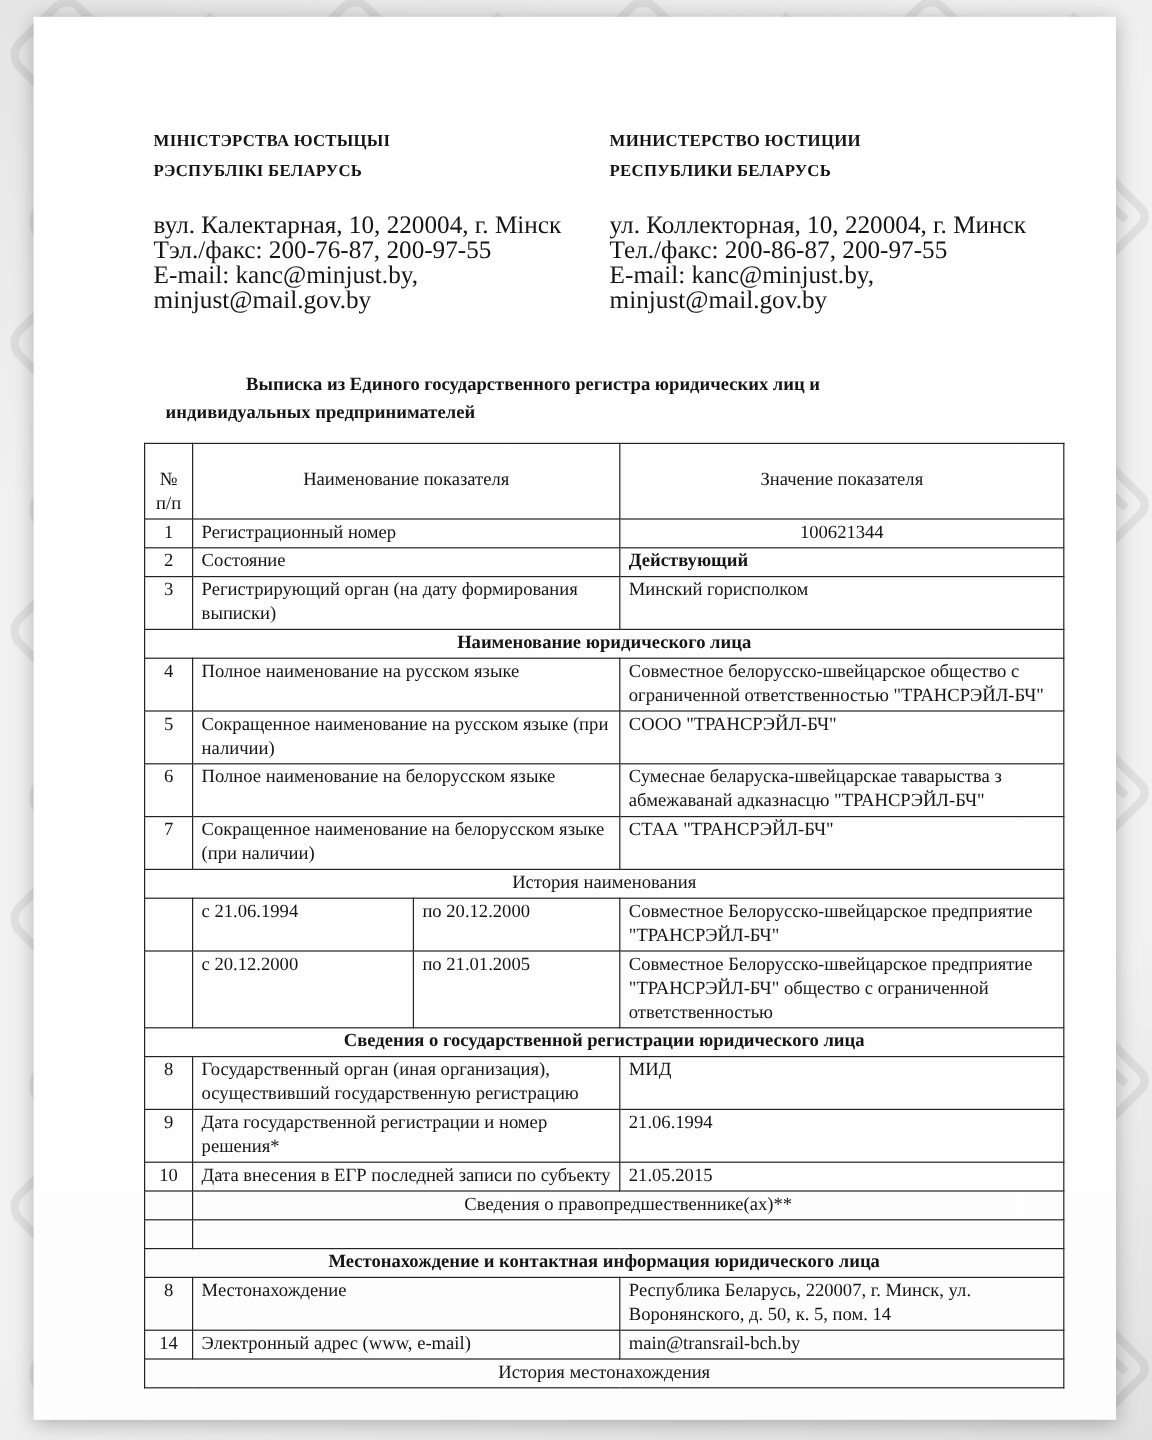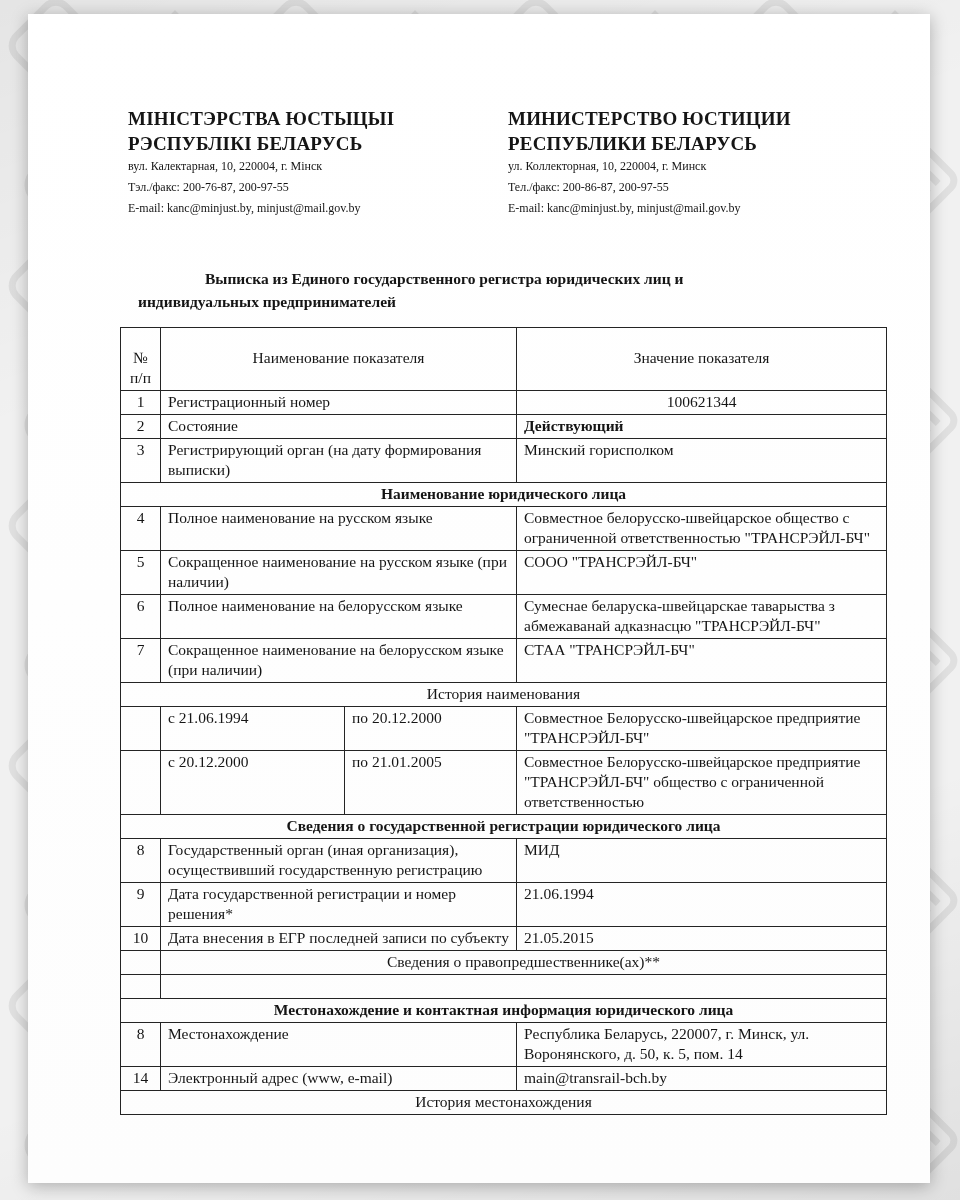--- a/index.html
+++ b/index.html
@@ -14,22 +14,22 @@
     background:linear-gradient(160deg,rgba(0,0,0,.05),rgba(0,0,0,0) 28%,rgba(0,0,0,0) 72%,rgba(0,0,0,.07));
   }
   .sheet{
     position:absolute;left:28px;top:14px;width:902px;height:1169px;z-index:2;
     background:linear-gradient(180deg,#ffffff,#fdfdfd);
     box-shadow:0 3px 16px rgba(0,0,0,.28);
     color:#151515;
   }
   .letterhead{display:flex;margin:92px 0 0 100px;}
   .lh-col{width:380px;}
-  .org-name{font-weight:bold;font-size:19px;line-height:25px;letter-spacing:.2px;}
-  .org-contact{font-size:12px;line-height:21px;}
+  .org-name{font-weight:bold;font-size:14px;line-height:25px;letter-spacing:.2px;}
+  .org-contact{margin-top:21px;font-size:21px;line-height:21px;}
   .doc-title{
     margin:48px 0 0 110px;width:660px;
     font-weight:bold;font-size:15.5px;line-height:23px;text-indent:67px;
   }
   table.extract{
     border-collapse:collapse;table-layout:fixed;width:766px;
     margin:14px 0 0 92px;font-size:15.5px;line-height:20px;color:#151515;
   }
   table.extract th, table.extract td{
     border:1.6px solid #242424;padding:1px 7px 2px;vertical-align:top;

